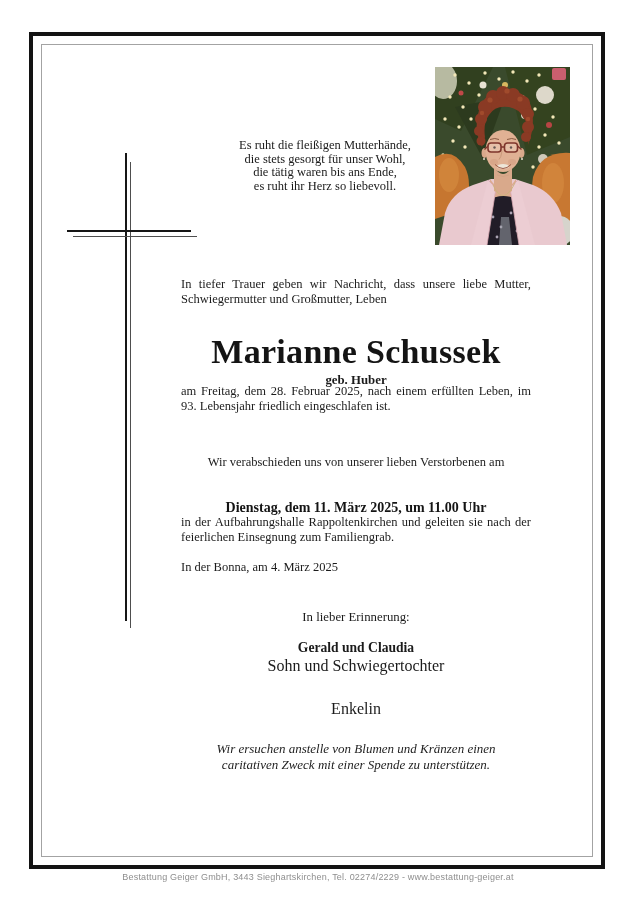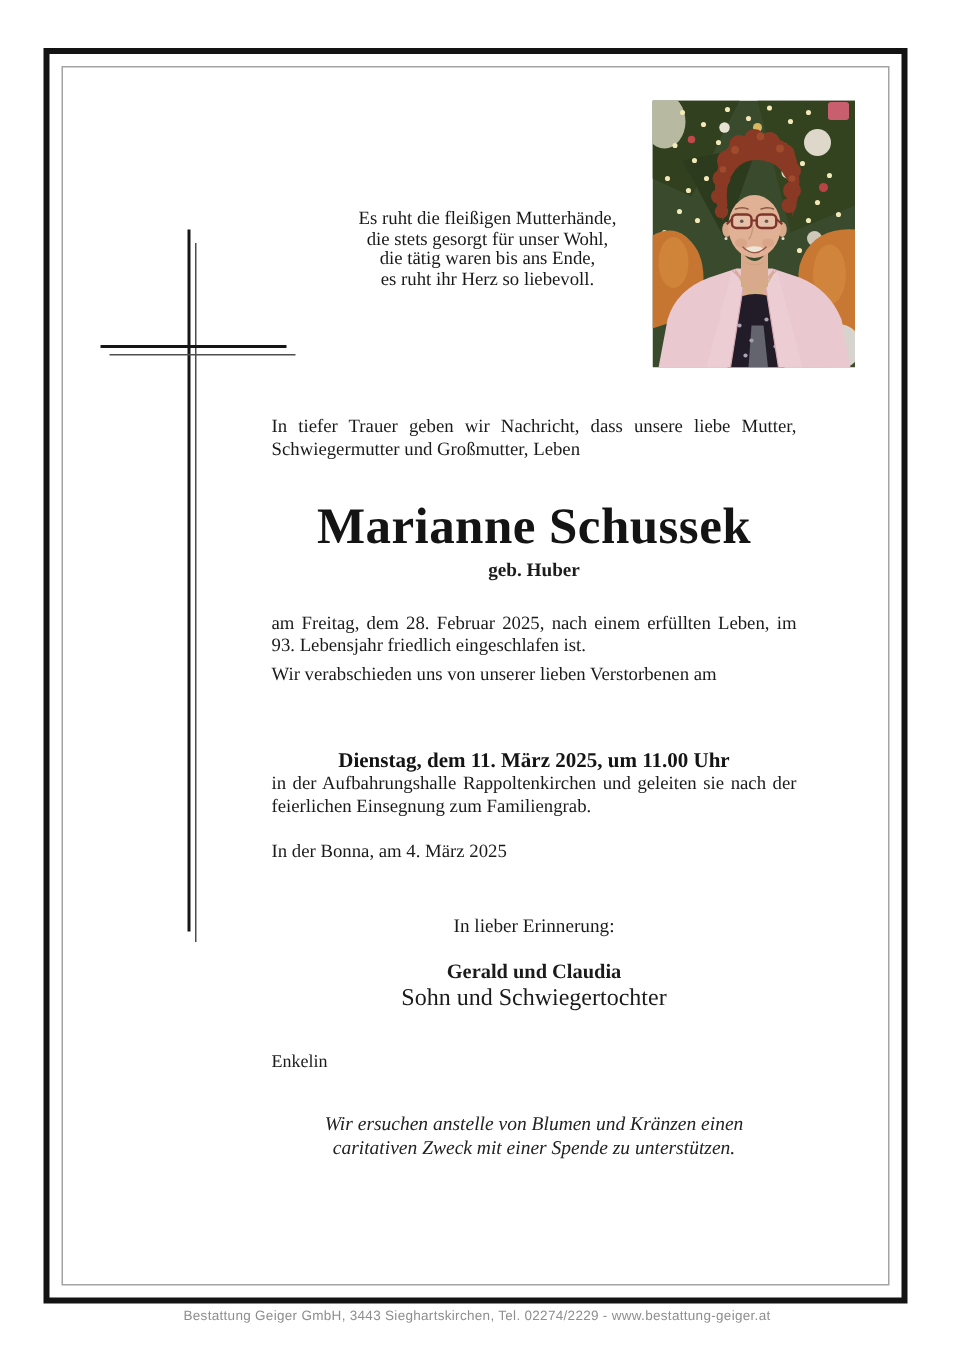--- a/index.html
+++ b/index.html
@@ -40,30 +40,30 @@
     width: 135px; height: 178px;
   }
   .photo svg { display: block; width: 135px; height: 178px; }
   
   .col { position: absolute; left: 181px; width: 350px; }
   .body-text { font-size: 12.5px; line-height: 15px; }
   .jline { text-align: justify; text-align-last: justify; }
   .intro      { top: 277px; }
   .name-line  { top: 333px; text-align: center; font-size: 34px; line-height: 38px; font-weight: bold; letter-spacing: 0.3px; color: #141414; }
   .geb-line   { top: 373px; text-align: center; font-size: 12.8px; font-weight: bold; }
-  .death      { top: 408px; }
-  .farewell   { top: 442px; }
+  .death      { top: 384px; }
+  .farewell   { top: 455px; text-align: center; }
   .datetime   { top: 500px; text-align: center; font-size: 14px; font-weight: bold; color: #141414; }
   .location   { top: 515px; }
   .dateline   { top: 560px; }
   .remember   { top: 610px; text-align: center; font-size: 12.8px; }
   .m-names-1  { top: 640px; text-align: center; font-size: 13.6px; font-weight: bold; }
   .m-rel-1    { top: 657px; text-align: center; font-size: 16px; }
   .m-names-2  { top: 684px; text-align: center; font-size: 13.6px; font-weight: bold; }
-  .m-rel-2    { top: 700px; text-align: left; font-size: 12px; }
+  .m-rel-2    { top: 700px; text-align: center; font-size: 16px; }
   .donation   { top: 741px; text-align: center; font-style: italic; font-size: 13px; line-height: 15.6px; color: #222; }
   
   .footer {
     position: absolute; left: 0; top: 872px; width: 636px;
     text-align: center;
     font-family: "Liberation Sans", sans-serif;
     font-size: 9px; letter-spacing: 0.2px;
     color: #8e8e8e;
   }
 </style>

